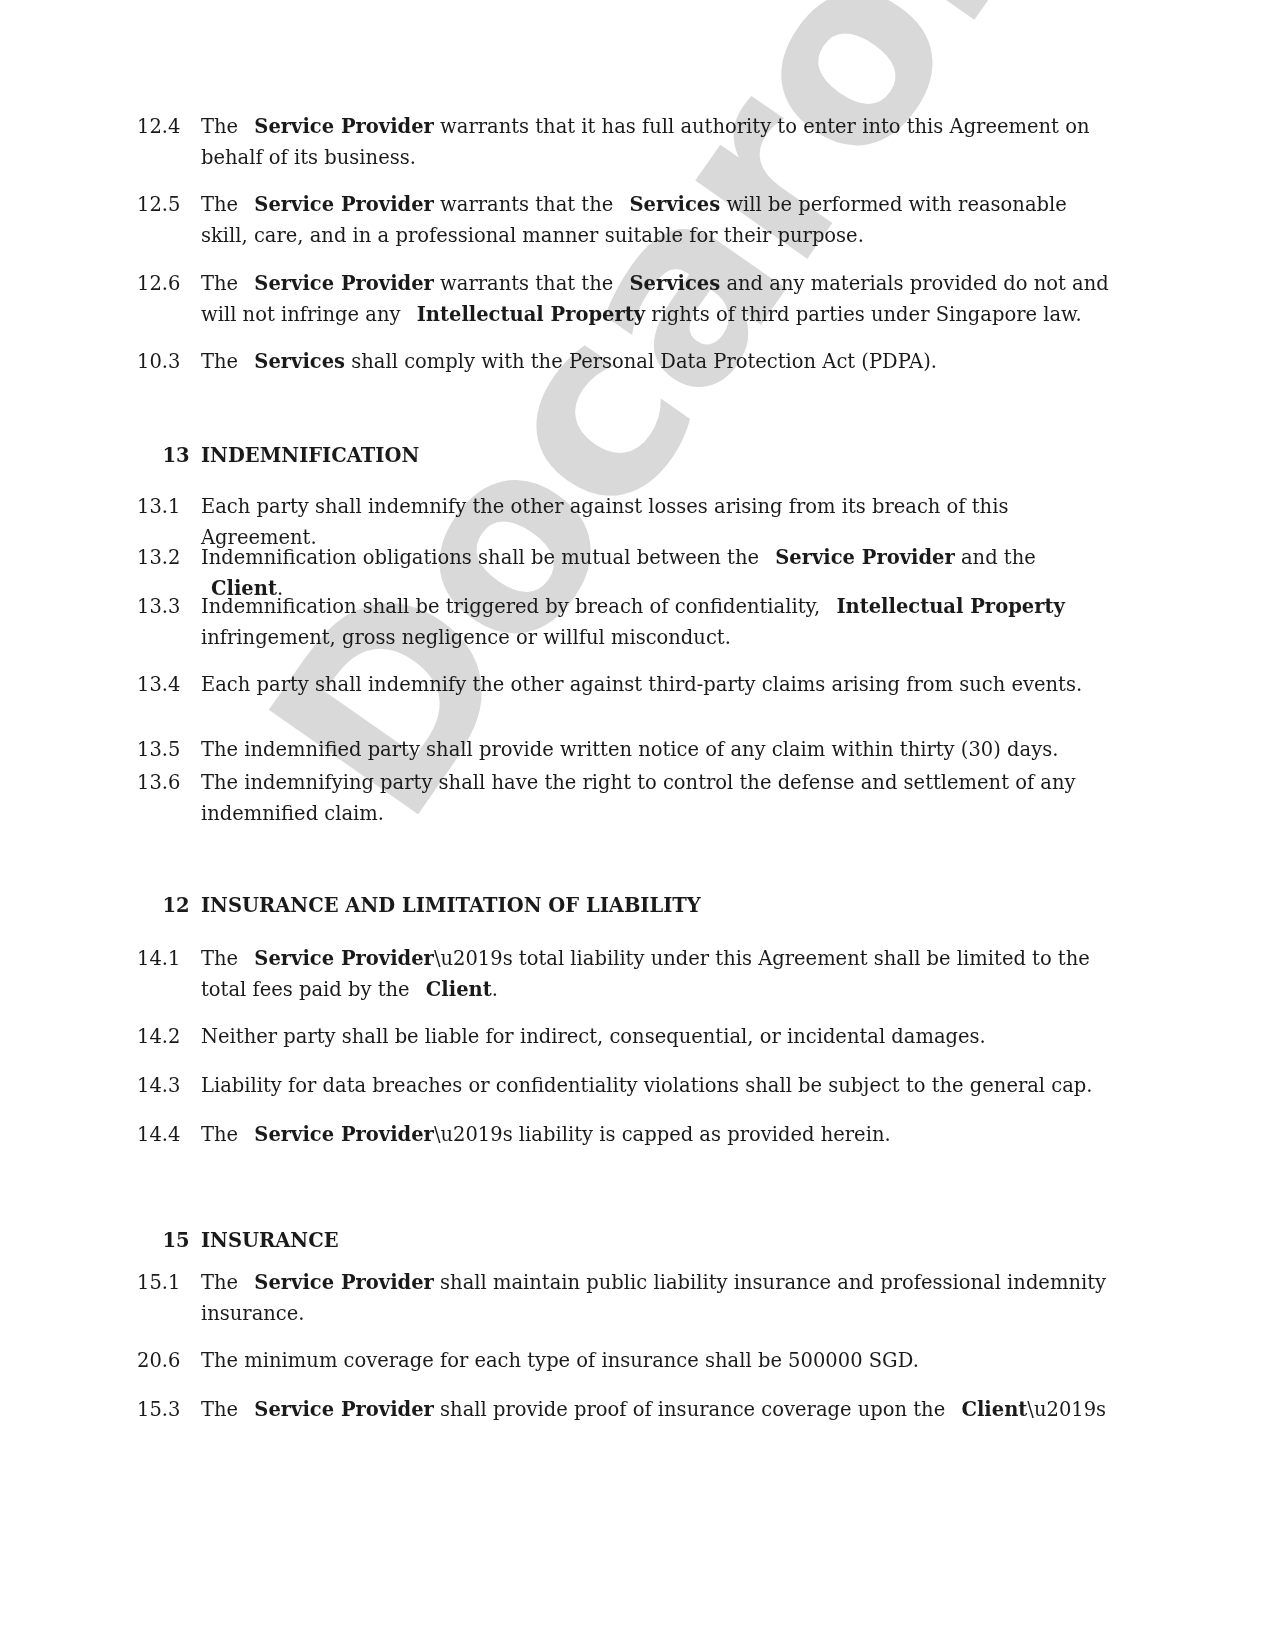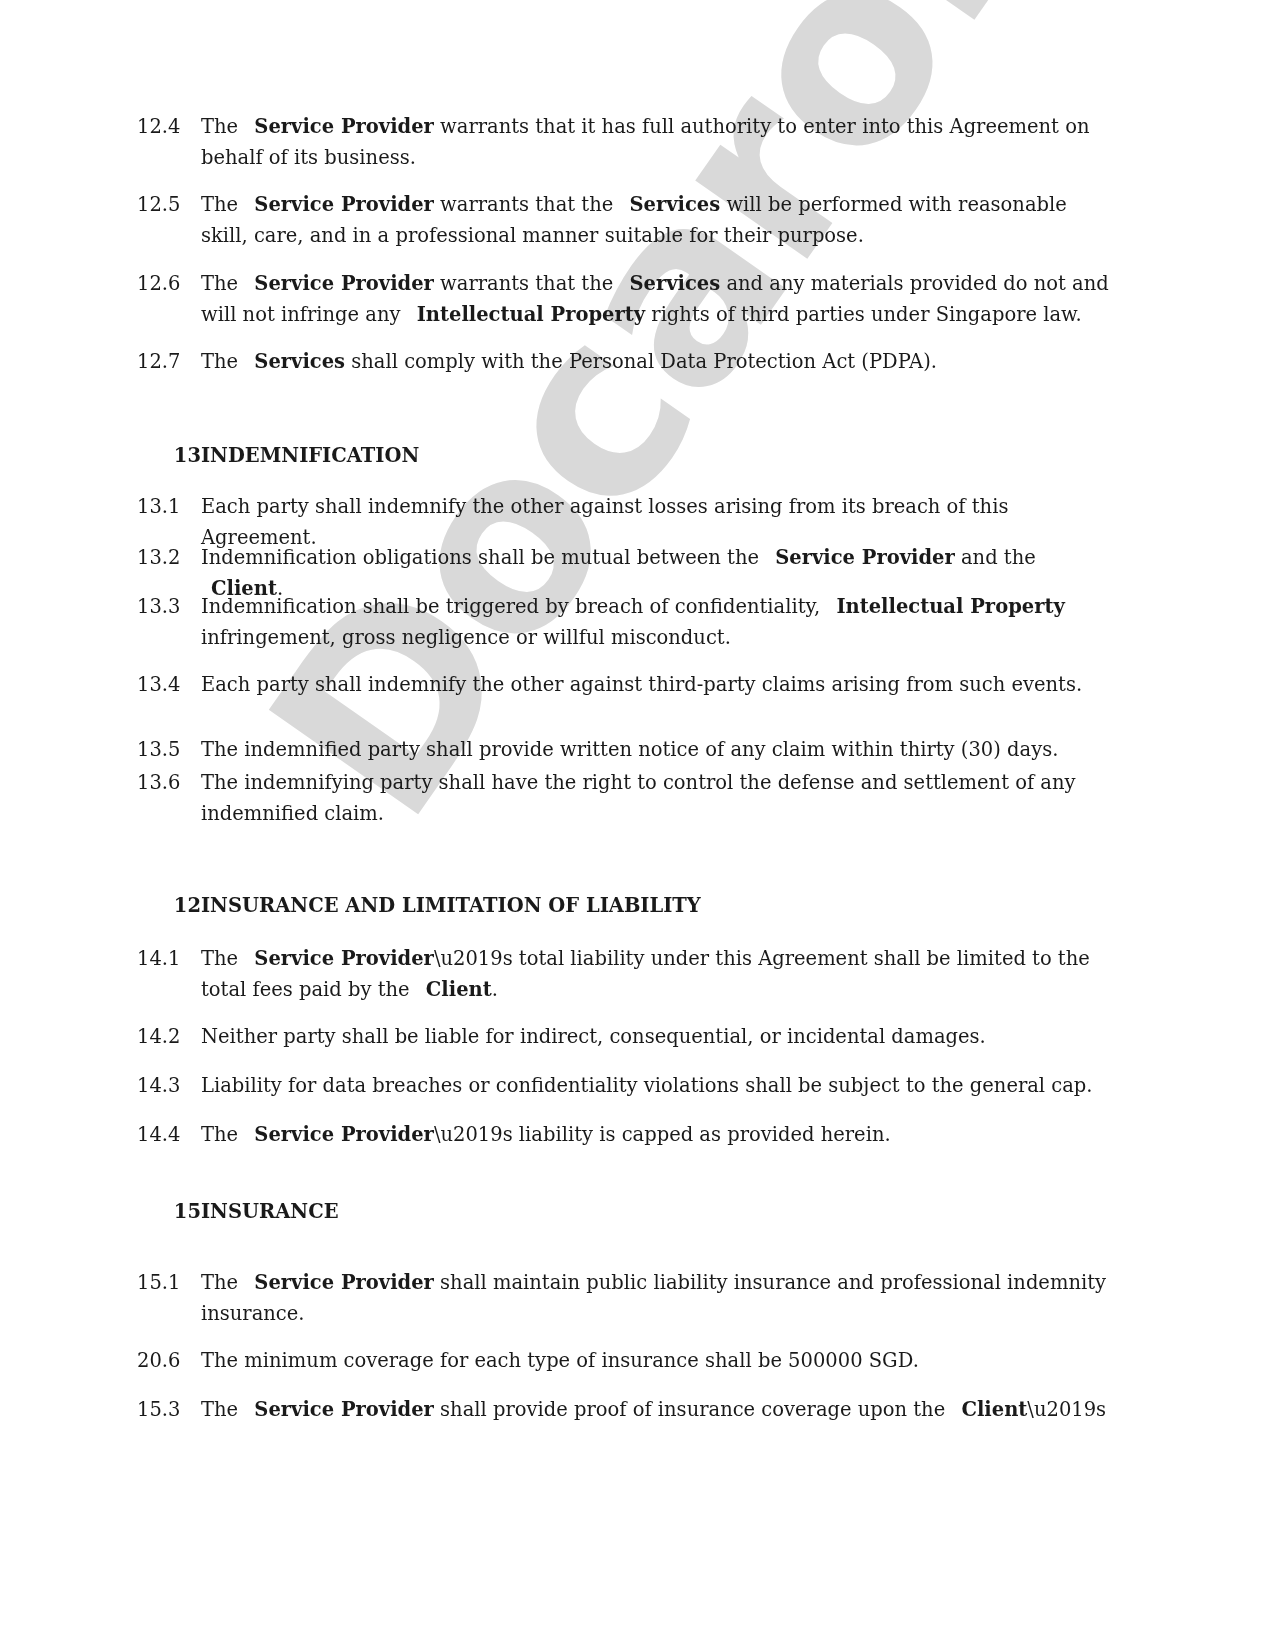--- a/index.html
+++ b/index.html
@@ -7,21 +7,21 @@
          font-family: "DejaVu Serif", "Liberation Serif", serif; color: #1a1a1a; }
   .page { position: absolute; left: 0; top: 0; width: 1275px; height: 1650px; }
   .watermark { position: absolute; left: 215px; top: 700px; font-family: "DejaVu Sans", sans-serif;
                font-weight: bold; font-size: 250px; color: #d9d9d9; transform: rotate(-55deg);
                transform-origin: 0 0; white-space: nowrap; pointer-events: none; z-index: 0; letter-spacing: -4px; }
   .content { position: absolute; left: 0; top: 0; width: 1275px; z-index: 1; }
   .clause { position: absolute; left: 137px; width: 980px; font-size: 19.5px; line-height: 31px; }
   .clause .num { position: absolute; left: 0; top: 0; width: 60px; }
   .clause .text { margin-left: 64px; }
   .heading { position: absolute; left: 137px; font-size: 19.5px; font-weight: bold; }
-  .heading .num { display: inline-block; width: 64px; text-align: right; padding-left: 14px; box-sizing: border-box; }
+  .heading .num { display: inline-block; width: 64px; text-align: center; padding-left: 14px; box-sizing: border-box; }
   b { font-weight: bold; margin-left: 10px; }
 </style>
 </head>
 <body>
 
 <div class="page">
   <div class="watermark">Docaro.ai</div>
 
   <div class="content">
 
@@ -34,21 +34,21 @@
       <span class="num">12.5</span>
       <div class="text"><span>The </span><b>Service Provider</b><span> warrants that the </span><b>Services</b><span> will be performed with reasonable skill, care, and in a professional manner suitable for their purpose.</span></div>
     </div>
 
     <div class="clause" style="top:268px">
       <span class="num">12.6</span>
       <div class="text"><span>The </span><b>Service Provider</b><span> warrants that the </span><b>Services</b><span> and any materials provided do not and will not infringe any </span><b>Intellectual Property</b><span> rights of third parties under Singapore law.</span></div>
     </div>
 
     <div class="clause" style="top:346px">
-      <span class="num">12.7</span>
+      <span class="num">10.3</span>
       <div class="text"><span>The </span><b>Services</b><span> shall comply with the Personal Data Protection Act (PDPA).</span></div>
     </div>
 
     <div class="heading" style="top:444px">
       <span class="num">13</span><span>INDEMNIFICATION</span>
     </div>
 
     <div class="clause" style="top:491px">
       <span class="num">13.1</span>
       <div class="text"><span>Each party shall indemnify the other against losses arising from its breach of this Agreement.</span></div>
@@ -96,21 +96,21 @@
     <div class="clause" style="top:1070px">
       <span class="num">14.3</span>
       <div class="text"><span>Liability for data breaches or confidentiality violations shall be subject to the general cap.</span></div>
     </div>
 
     <div class="clause" style="top:1119px">
       <span class="num">14.4</span>
       <div class="text"><span>The </span><b>Service Provider</b><span>\u2019s liability is capped as provided herein.</span></div>
     </div>
 
-    <div class="heading" style="top:1200px">
+    <div class="heading" style="top:1229px">
       <span class="num">15</span><span>INSURANCE</span>
     </div>
 
     <div class="clause" style="top:1267px">
       <span class="num">15.1</span>
       <div class="text"><span>The </span><b>Service Provider</b><span> shall maintain public liability insurance and professional indemnity insurance.</span></div>
     </div>
 
     <div class="clause" style="top:1345px">
       <span class="num">20.6</span>

